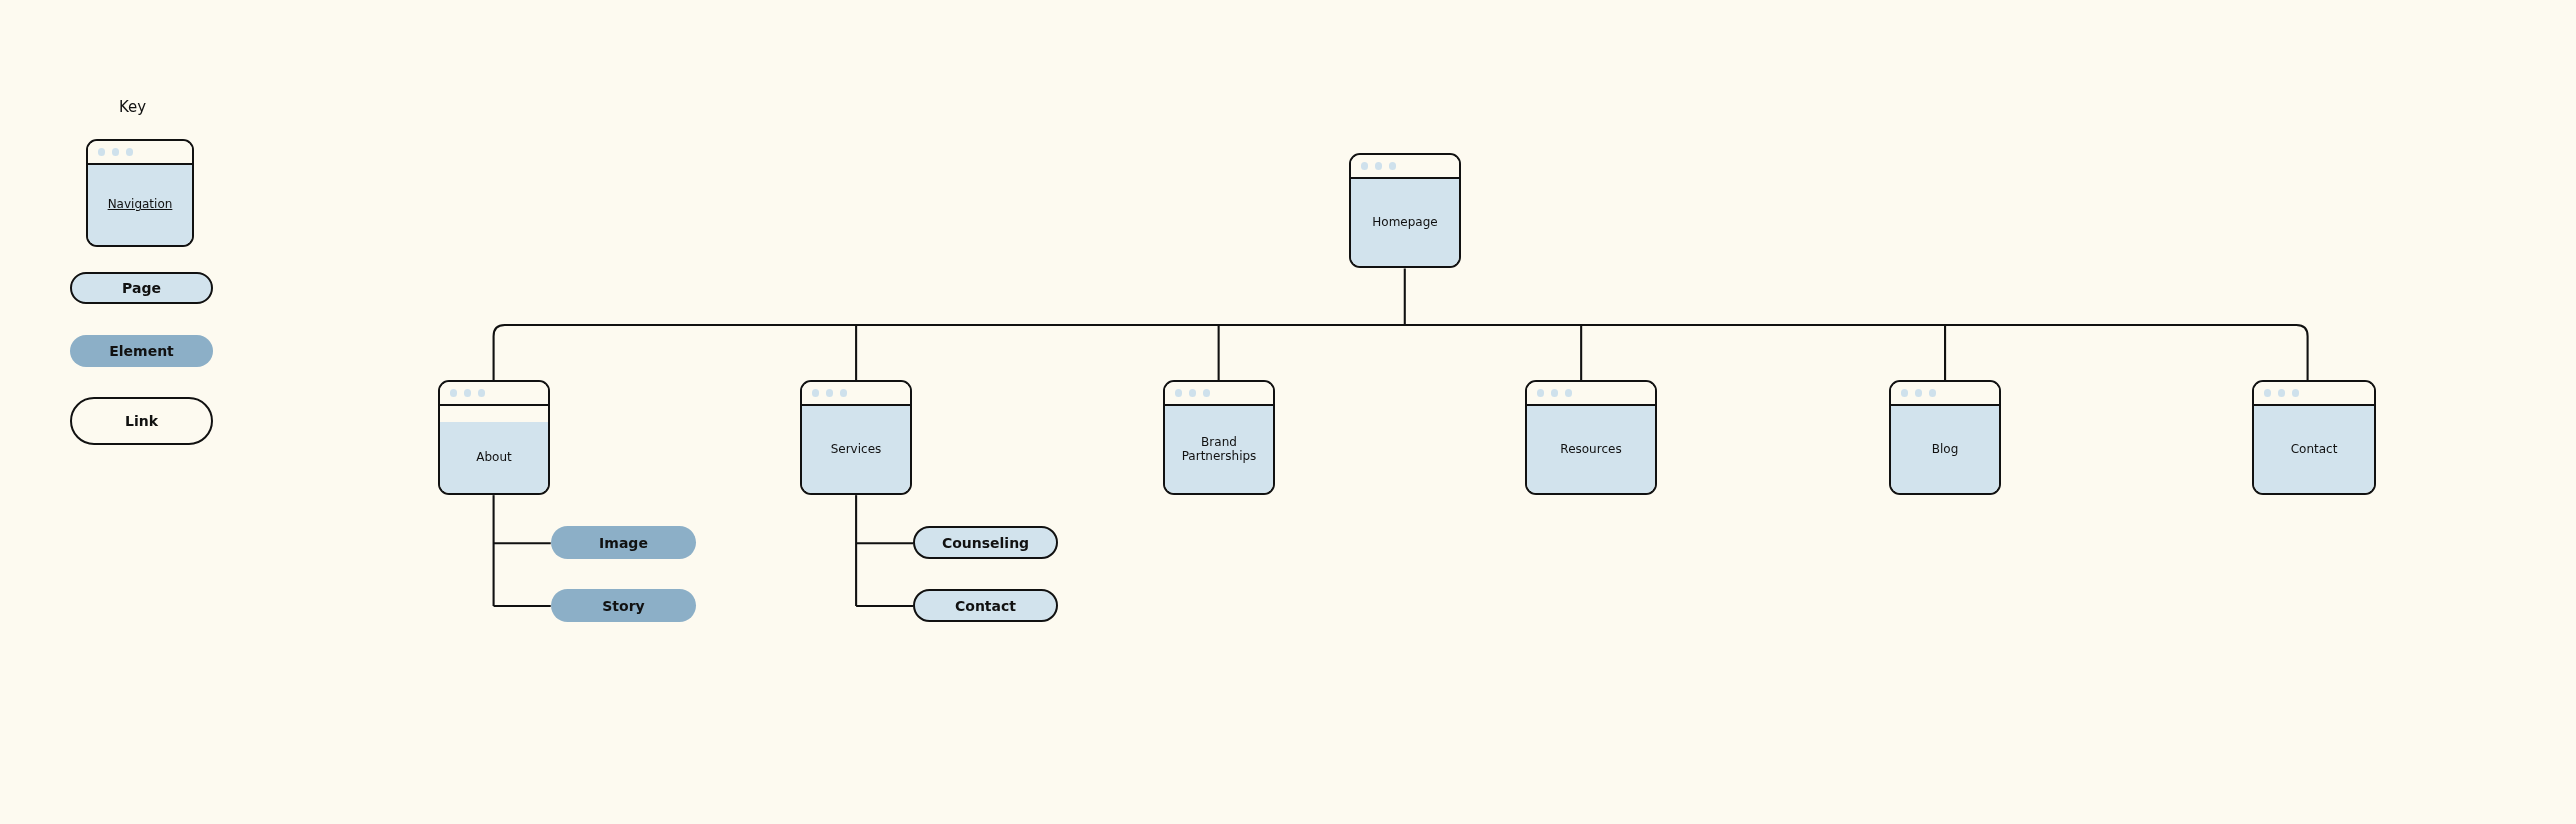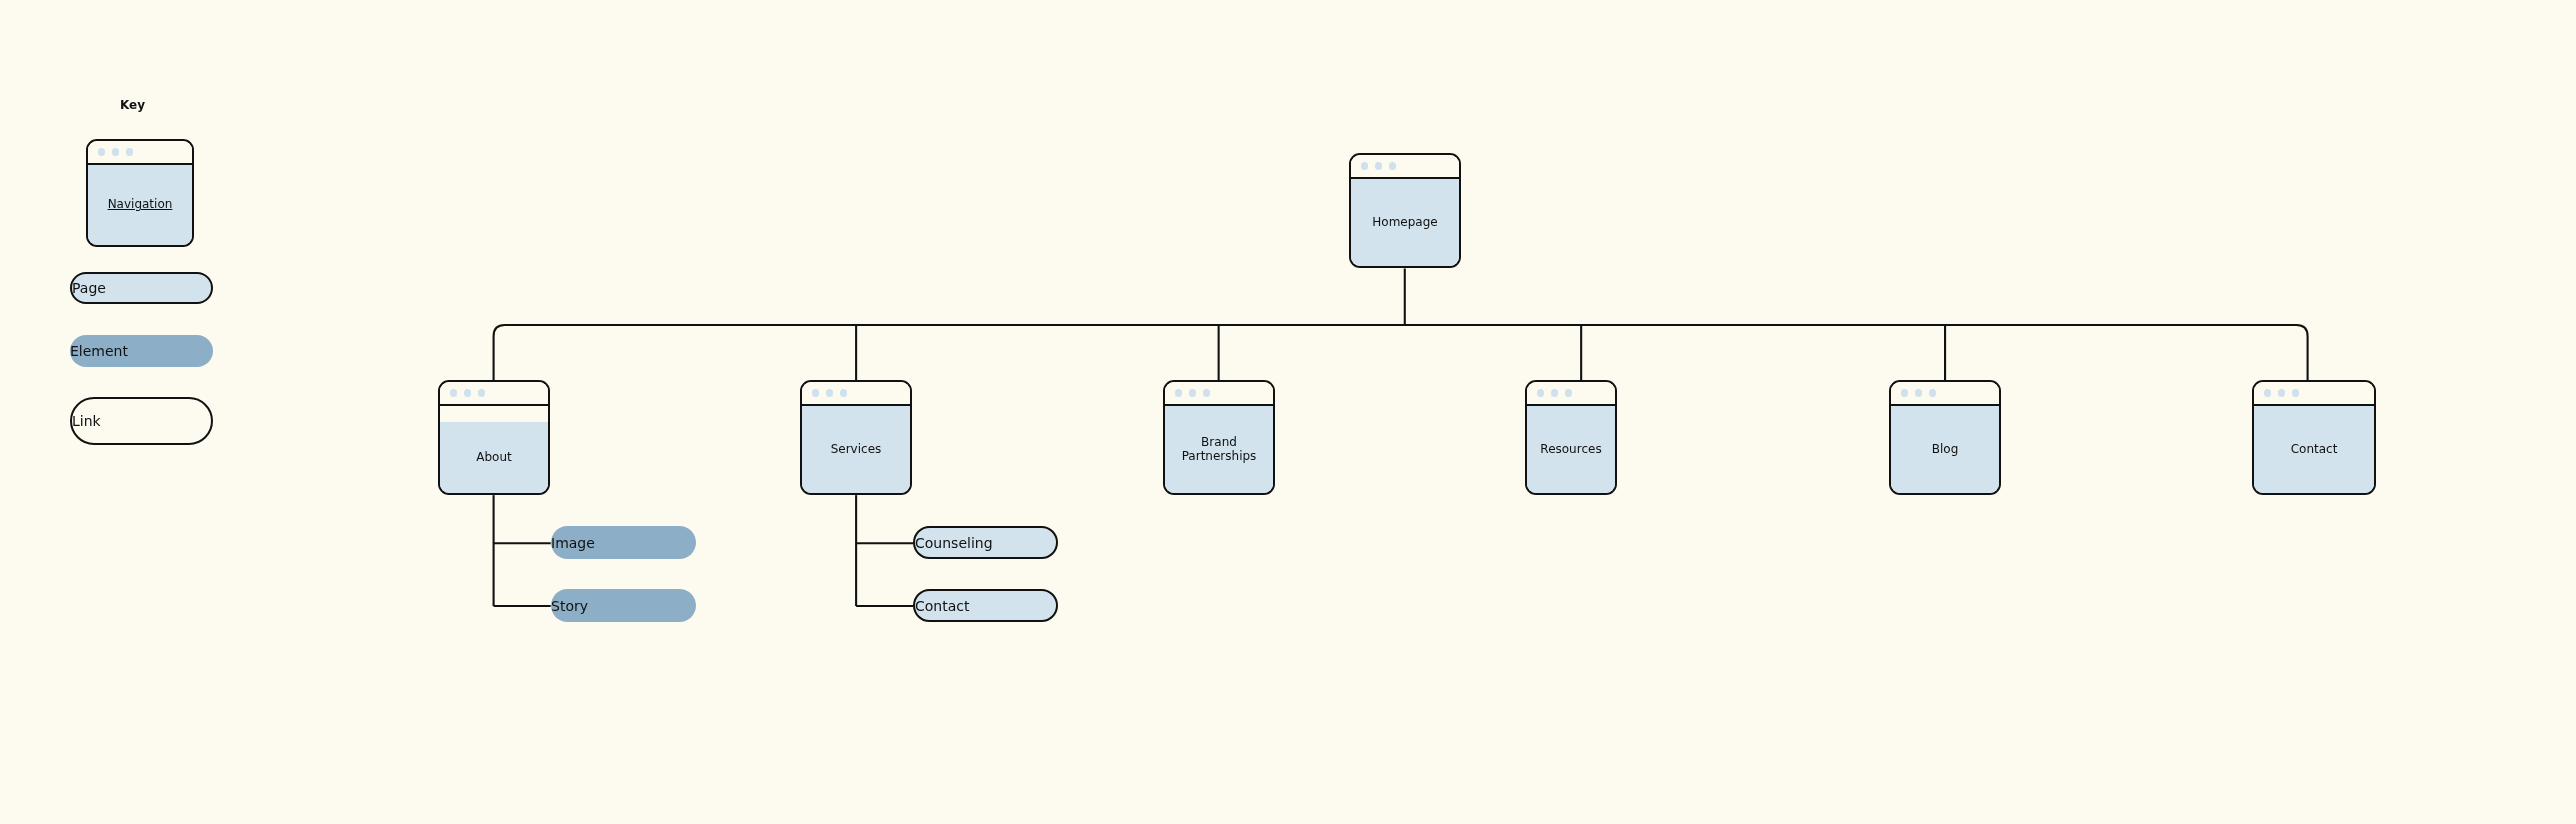--- a/index.html
+++ b/index.html
@@ -79,23 +79,24 @@
     font-size: 12px;
     color: #111111;
     white-space: pre-line;
   }
 
   
   .pill {
     border-radius: 696px;
     display: flex;
     align-items: center;
-    justify-content: flex-start;
+    justify-content: center;
     box-sizing: border-box;
     text-align: center;
+    font-weight: bold;
   }
   .pill .label {
     font-size: 14px;
     color: #111111;
   }
   .pill.page {
     background: #d2e3ed;
     border: 2.1px solid #111111;
   }
   .pill.element {
@@ -108,22 +109,22 @@
   }
 
   
   #key-title {
     position: absolute;
     z-index: 2;
     left: 70px;
     top: 98px;
     width: 125px;
     text-align: center;
-    font-size: 12px;
-    font-weight: bold;
+    font-size: 15px;
+    font-weight: normal;
     color: #111111;
   }
   .key-win {
     left: 86px;
     top: 139px;
     width: 108px;
     height: 108px;
   }
   .key-win .body .label { font-size: 12px; text-decoration: underline; }
   .key-page {
@@ -143,21 +144,21 @@
     top: 397px;
     width: 143px;
     height: 48px;
   }
 
   
   .n-homepage { left: 1349px; top: 153px; width: 112px; height: 115px; }
   .n-about      { left: 438px;  top: 380px; width: 112px; height: 115px; gap: 16px; }
   .n-services   { left: 800px; top: 380px; width: 112px; height: 115px; }
   .n-brand      { left: 1163px; top: 380px; width: 112px; height: 115px; }
-  .n-resources  { left: 1525px; top: 380px; width: 92px; height: 115px; }
+  .n-resources  { left: 1525px; top: 380px; width: 132px; height: 115px; }
   .n-blog       { left: 1889px; top: 380px; width: 112px; height: 115px; }
   .n-contact    { left: 2252px; top: 380px; width: 124px; height: 115px; }
 
   .c-image      { left: 551px;  top: 526px; width: 145px; height: 33px; }
   .c-story      { left: 551px;  top: 589px; width: 145px; height: 33px; }
   .c-counseling { left: 913px; top: 526px; width: 145px; height: 33px; }
   .c-classes    { left: 913px; top: 589px; width: 145px; height: 33px; }
 </style>
 </head>
 <body>

